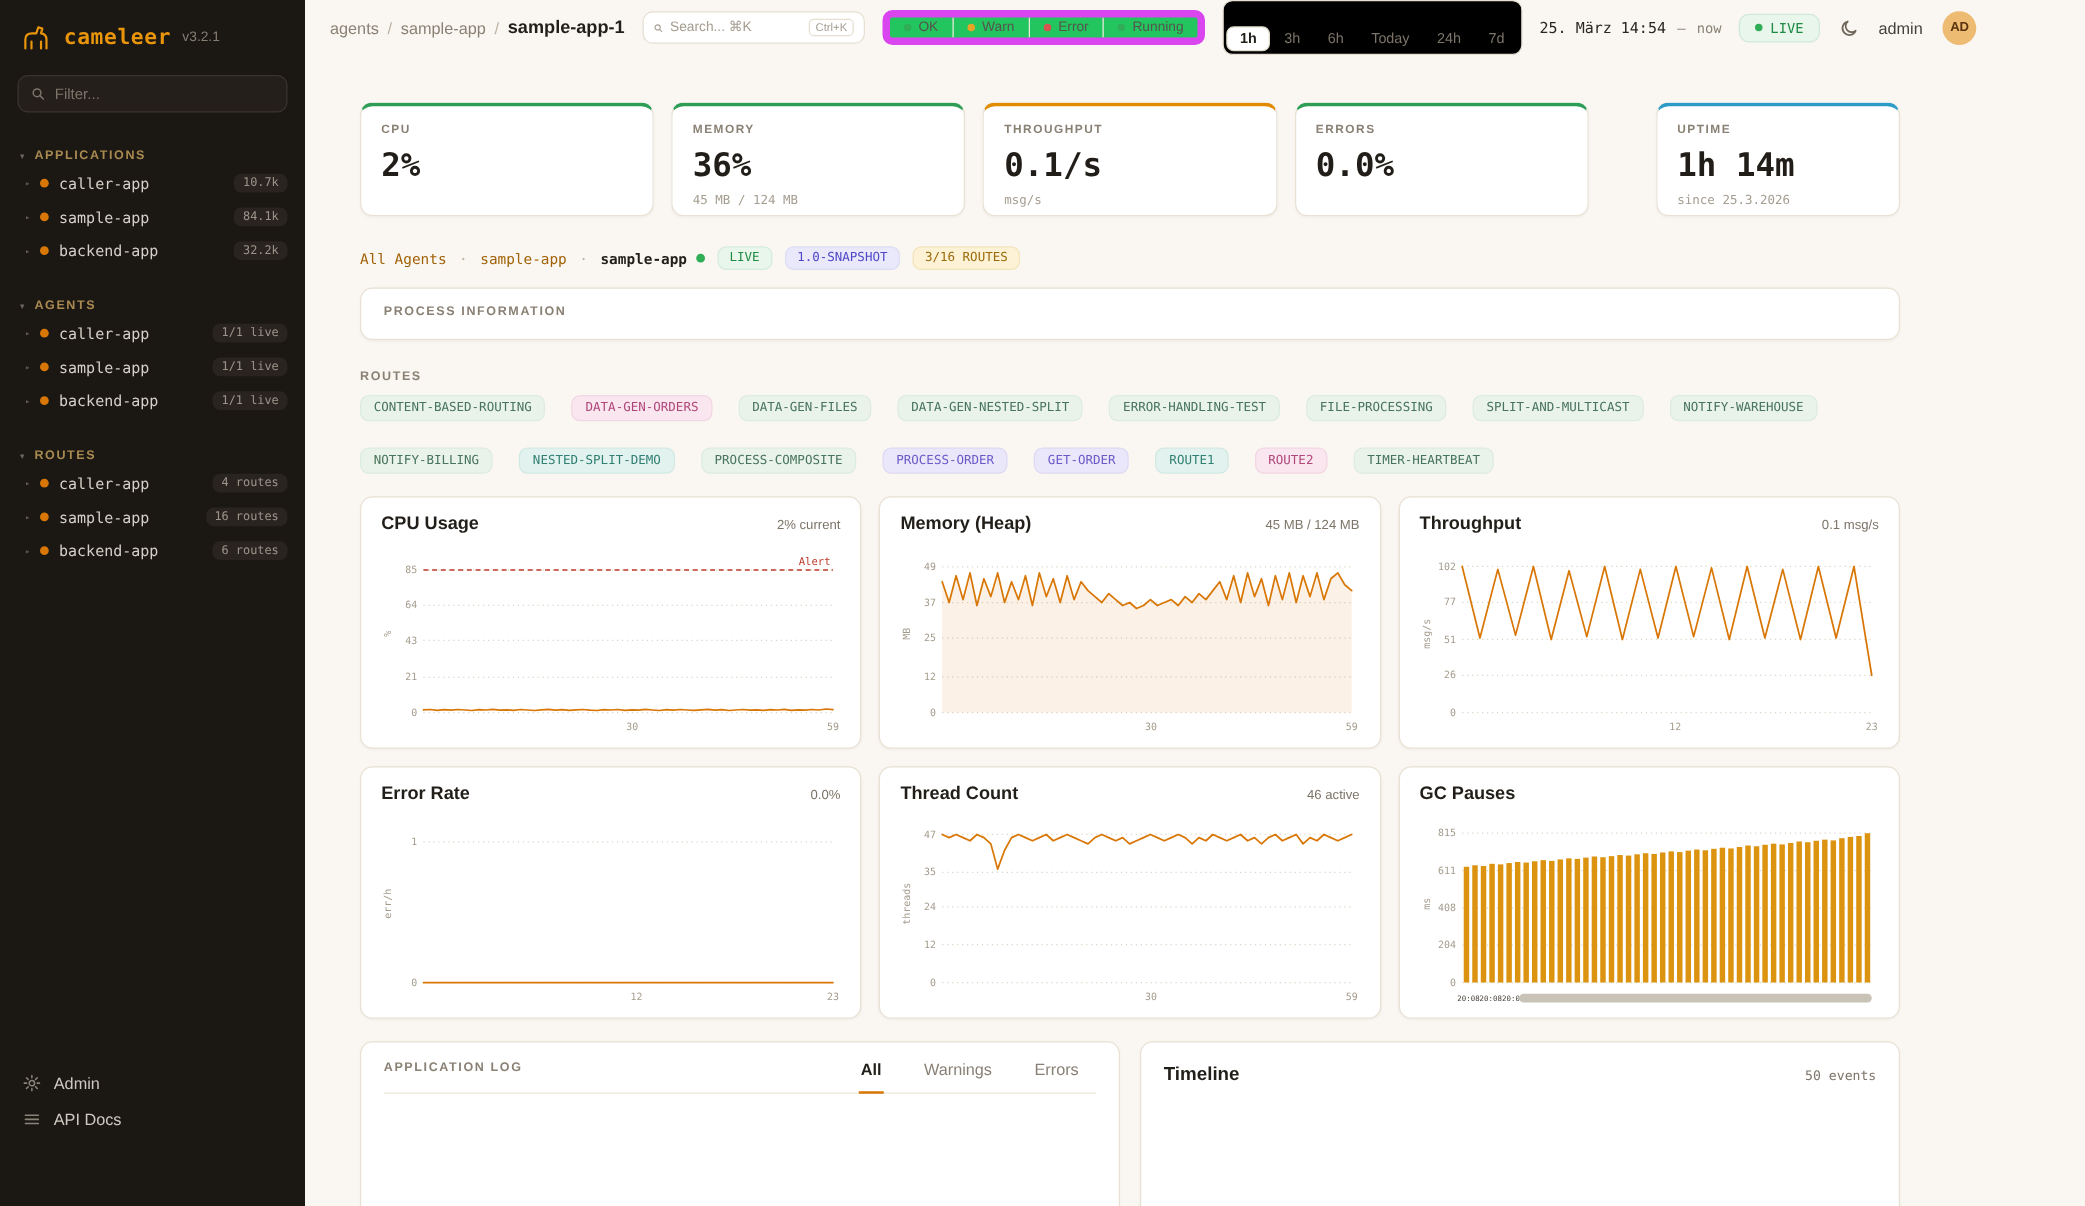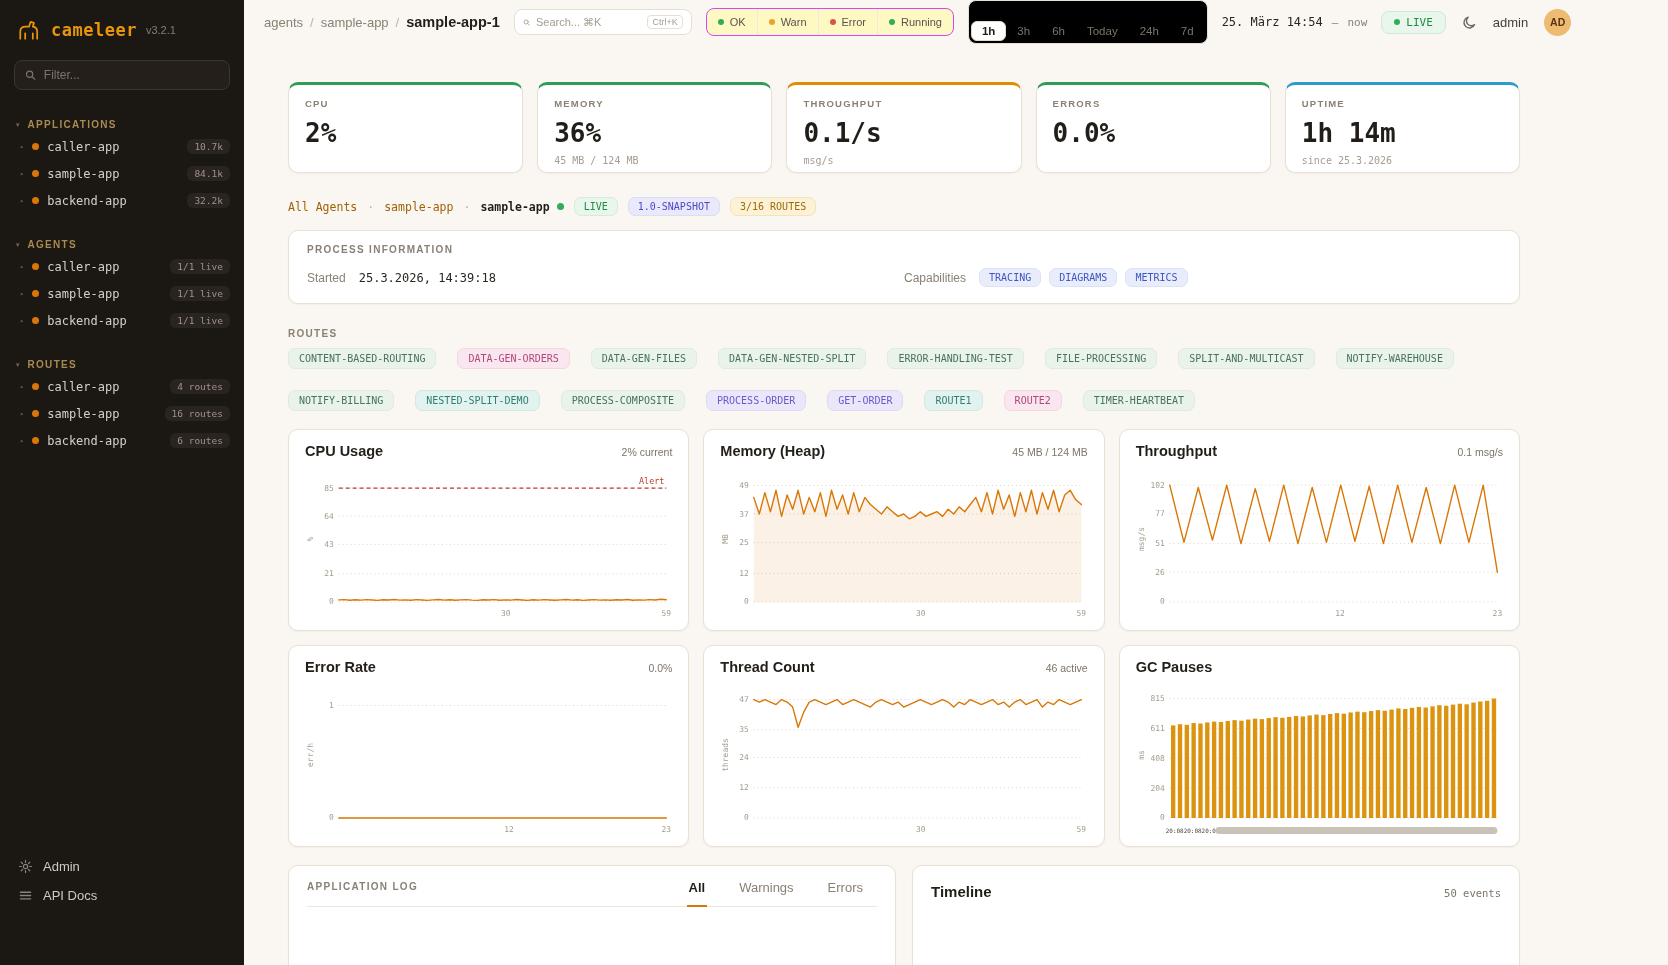--- a/index.html
+++ b/index.html
@@ -34,21 +34,21 @@
   .main{flex:1;display:flex;flex-direction:column;height:100%;overflow:hidden}
   .topbar{height:44px;min-height:44px;display:flex;align-items:center;gap:14px;padding:0 118px 0 20px}
   .breadcrumb{display:flex;align-items:center;gap:7px;font-size:13px;color:#8a8175;white-space:nowrap}
   .crumb{cursor:pointer}
   .crumb-sep{color:#bcb3a3}
   .crumb.current{color:#221e19;font-weight:bold;font-size:14.5px;cursor:default}
   .searchbox{display:flex;align-items:center;gap:6px;background:#fff;border:1px solid #e6dfd2;border-radius:8px;padding:5px 8px;width:178px;flex:none}
   .searchbox input{border:none;outline:none;font-size:11px;width:100%;background:transparent;color:#44403c}
   .searchbox input::placeholder{color:#a59d90}
   .searchbox kbd{font-size:9px;color:#a59d90;border:1px solid #e6dfd2;border-radius:4px;padding:1px 4px;white-space:nowrap;font-family:inherit}
-  .status-filters{display:flex;align-items:flex-start;background:#fef9c3;border:1px solid #d946ef;border-radius:8px;height:28px;overflow:hidden;flex:none}
+  .status-filters{display:flex;align-items:flex-start;background:#22c55e;border:6px solid #d946ef;border-radius:8px;height:28px;overflow:hidden;flex:none}
   .status-seg{display:flex;align-items:center;gap:6px;padding:0 11px;font-size:11px;color:#57534e;cursor:pointer;height:100%}
   .status-seg + .status-seg{border-left:1px solid #efe9dd}
   .sdot{width:6px;height:6px;border-radius:50%;flex:none}
   .time-ranges{display:flex;align-items:flex-end;background:#000000;border:1px solid #e6dfd2;border-radius:8px;padding:2px;height:44px;flex:none}
   .trange{border:1px solid transparent;background:transparent;font-size:11.5px;color:#7c7468;padding:3px 10px;border-radius:6px;cursor:pointer;font-family:inherit;white-space:nowrap}
   .trange.active{background:#fff;border-color:#e2dbcc;color:#221e19;font-weight:bold;box-shadow:0 1px 1px rgba(0,0,0,.06)}
   .datetime{display:flex;align-items:center;gap:9px;font-family:"DejaVu Sans Mono",monospace;font-size:12px;color:#2a2620;white-space:nowrap;cursor:pointer}
   .dt-sub{color:#8a8175;font-size:11px}
   .right-group{margin-left:auto;display:flex;align-items:center;gap:16px}
   .live-pill{display:flex;align-items:center;gap:6px;background:#e9f6ec;border:1px solid #cfe9d6;color:#1f8b44;border-radius:8px;padding:4px 12px;font-family:"DejaVu Sans Mono",monospace;font-size:11px;cursor:pointer}
@@ -304,21 +304,21 @@
         <div class="stat-card" style="border-top: 3px solid rgb(224, 139, 0);">
           <div class="stat-label">THROUGHPUT</div>
           <div class="stat-value">0.1/s</div>
           <div class="stat-sub">msg/s</div>
         </div>
         <div class="stat-card" style="border-top: 3px solid rgb(46, 158, 87);">
           <div class="stat-label">ERRORS</div>
           <div class="stat-value">0.0%</div>
           <div class="stat-sub"></div>
         </div>
-        <div class="stat-card" style="border-top: 3px solid rgb(45, 155, 199);">
+        <div class="stat-card" style="border-top: 3px solid rgb(45, 155, 199); margin-left: 40px;">
           <div class="stat-label">UPTIME</div>
           <div class="stat-value">1h 14m</div>
           <div class="stat-sub">since 25.3.2026</div>
         </div>
       </section>
 
     <div class="agent-bar" id="agent-bar">
         <span class="agent-link">All Agents</span>
         <span class="agent-sep">·</span>
         <span class="agent-link">sample-app</span>
@@ -327,34 +327,20 @@
           <span>sample-app</span>
           <span class="agent-live-dot"></span>
         </span>
         <span class="badge green">LIVE</span>
         <span class="badge indigo">1.0-SNAPSHOT</span>
         <span class="badge amber">3/16 ROUTES</span>
       </div>
 
     <section class="panel process-card">
       <div class="panel-title">PROCESS INFORMATION</div>
-      <div class="process-row">
-        <div class="process-col">
-          <span class="field-label">Started</span>
-          <span class="field-value">25.3.2026, 14:39:18</span>
-        </div>
-        <div class="process-col">
-          <span class="field-label">Capabilities</span>
-          <span class="cap-badges" id="cap-badges">
-              <span class="badge blue">TRACING</span>
-              <span class="badge blue">DIAGRAMS</span>
-              <span class="badge blue">METRICS</span>
-            </span>
-        </div>
-      </div>
     </section>
 
     <div class="routes-label">ROUTES</div>
     <div class="routes-pills" id="routes-pills">
         <span class="rpill green">CONTENT-BASED-ROUTING</span>
         <span class="rpill pink">DATA-GEN-ORDERS</span>
         <span class="rpill green">DATA-GEN-FILES</span>
         <span class="rpill green">DATA-GEN-NESTED-SPLIT</span>
         <span class="rpill green">ERROR-HANDLING-TEST</span>
         <span class="rpill green">FILE-PROCESSING</span>

